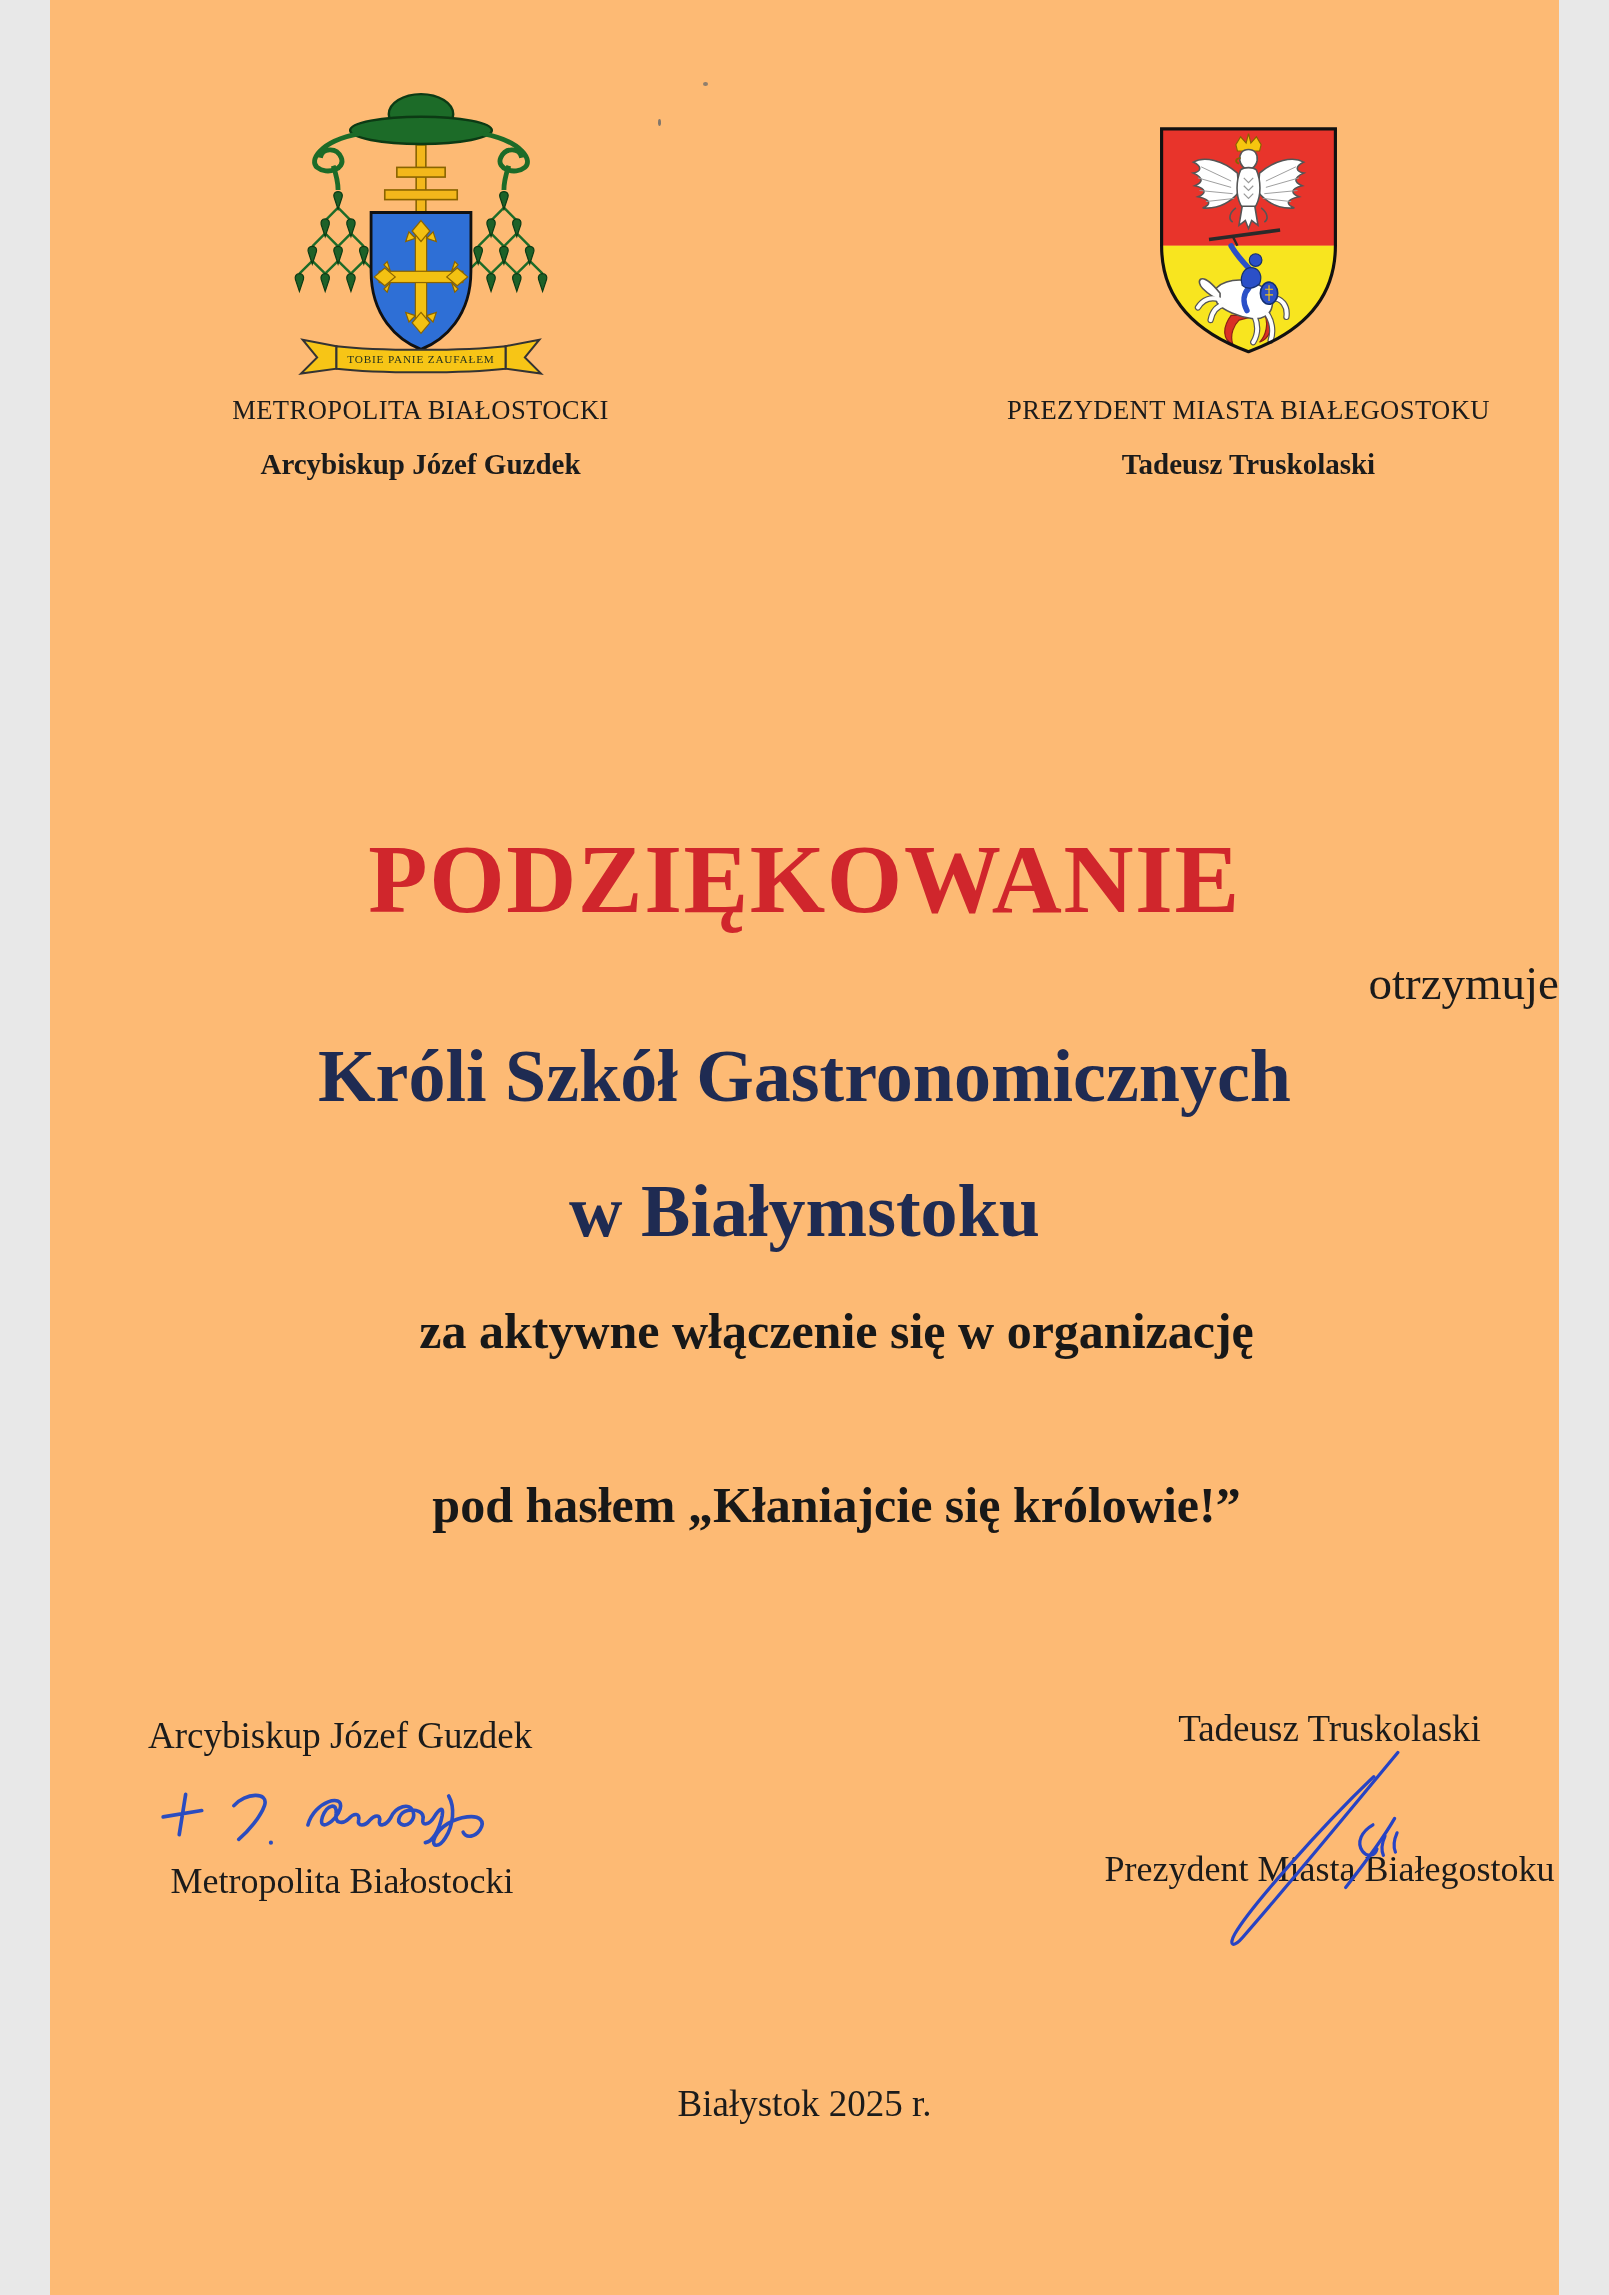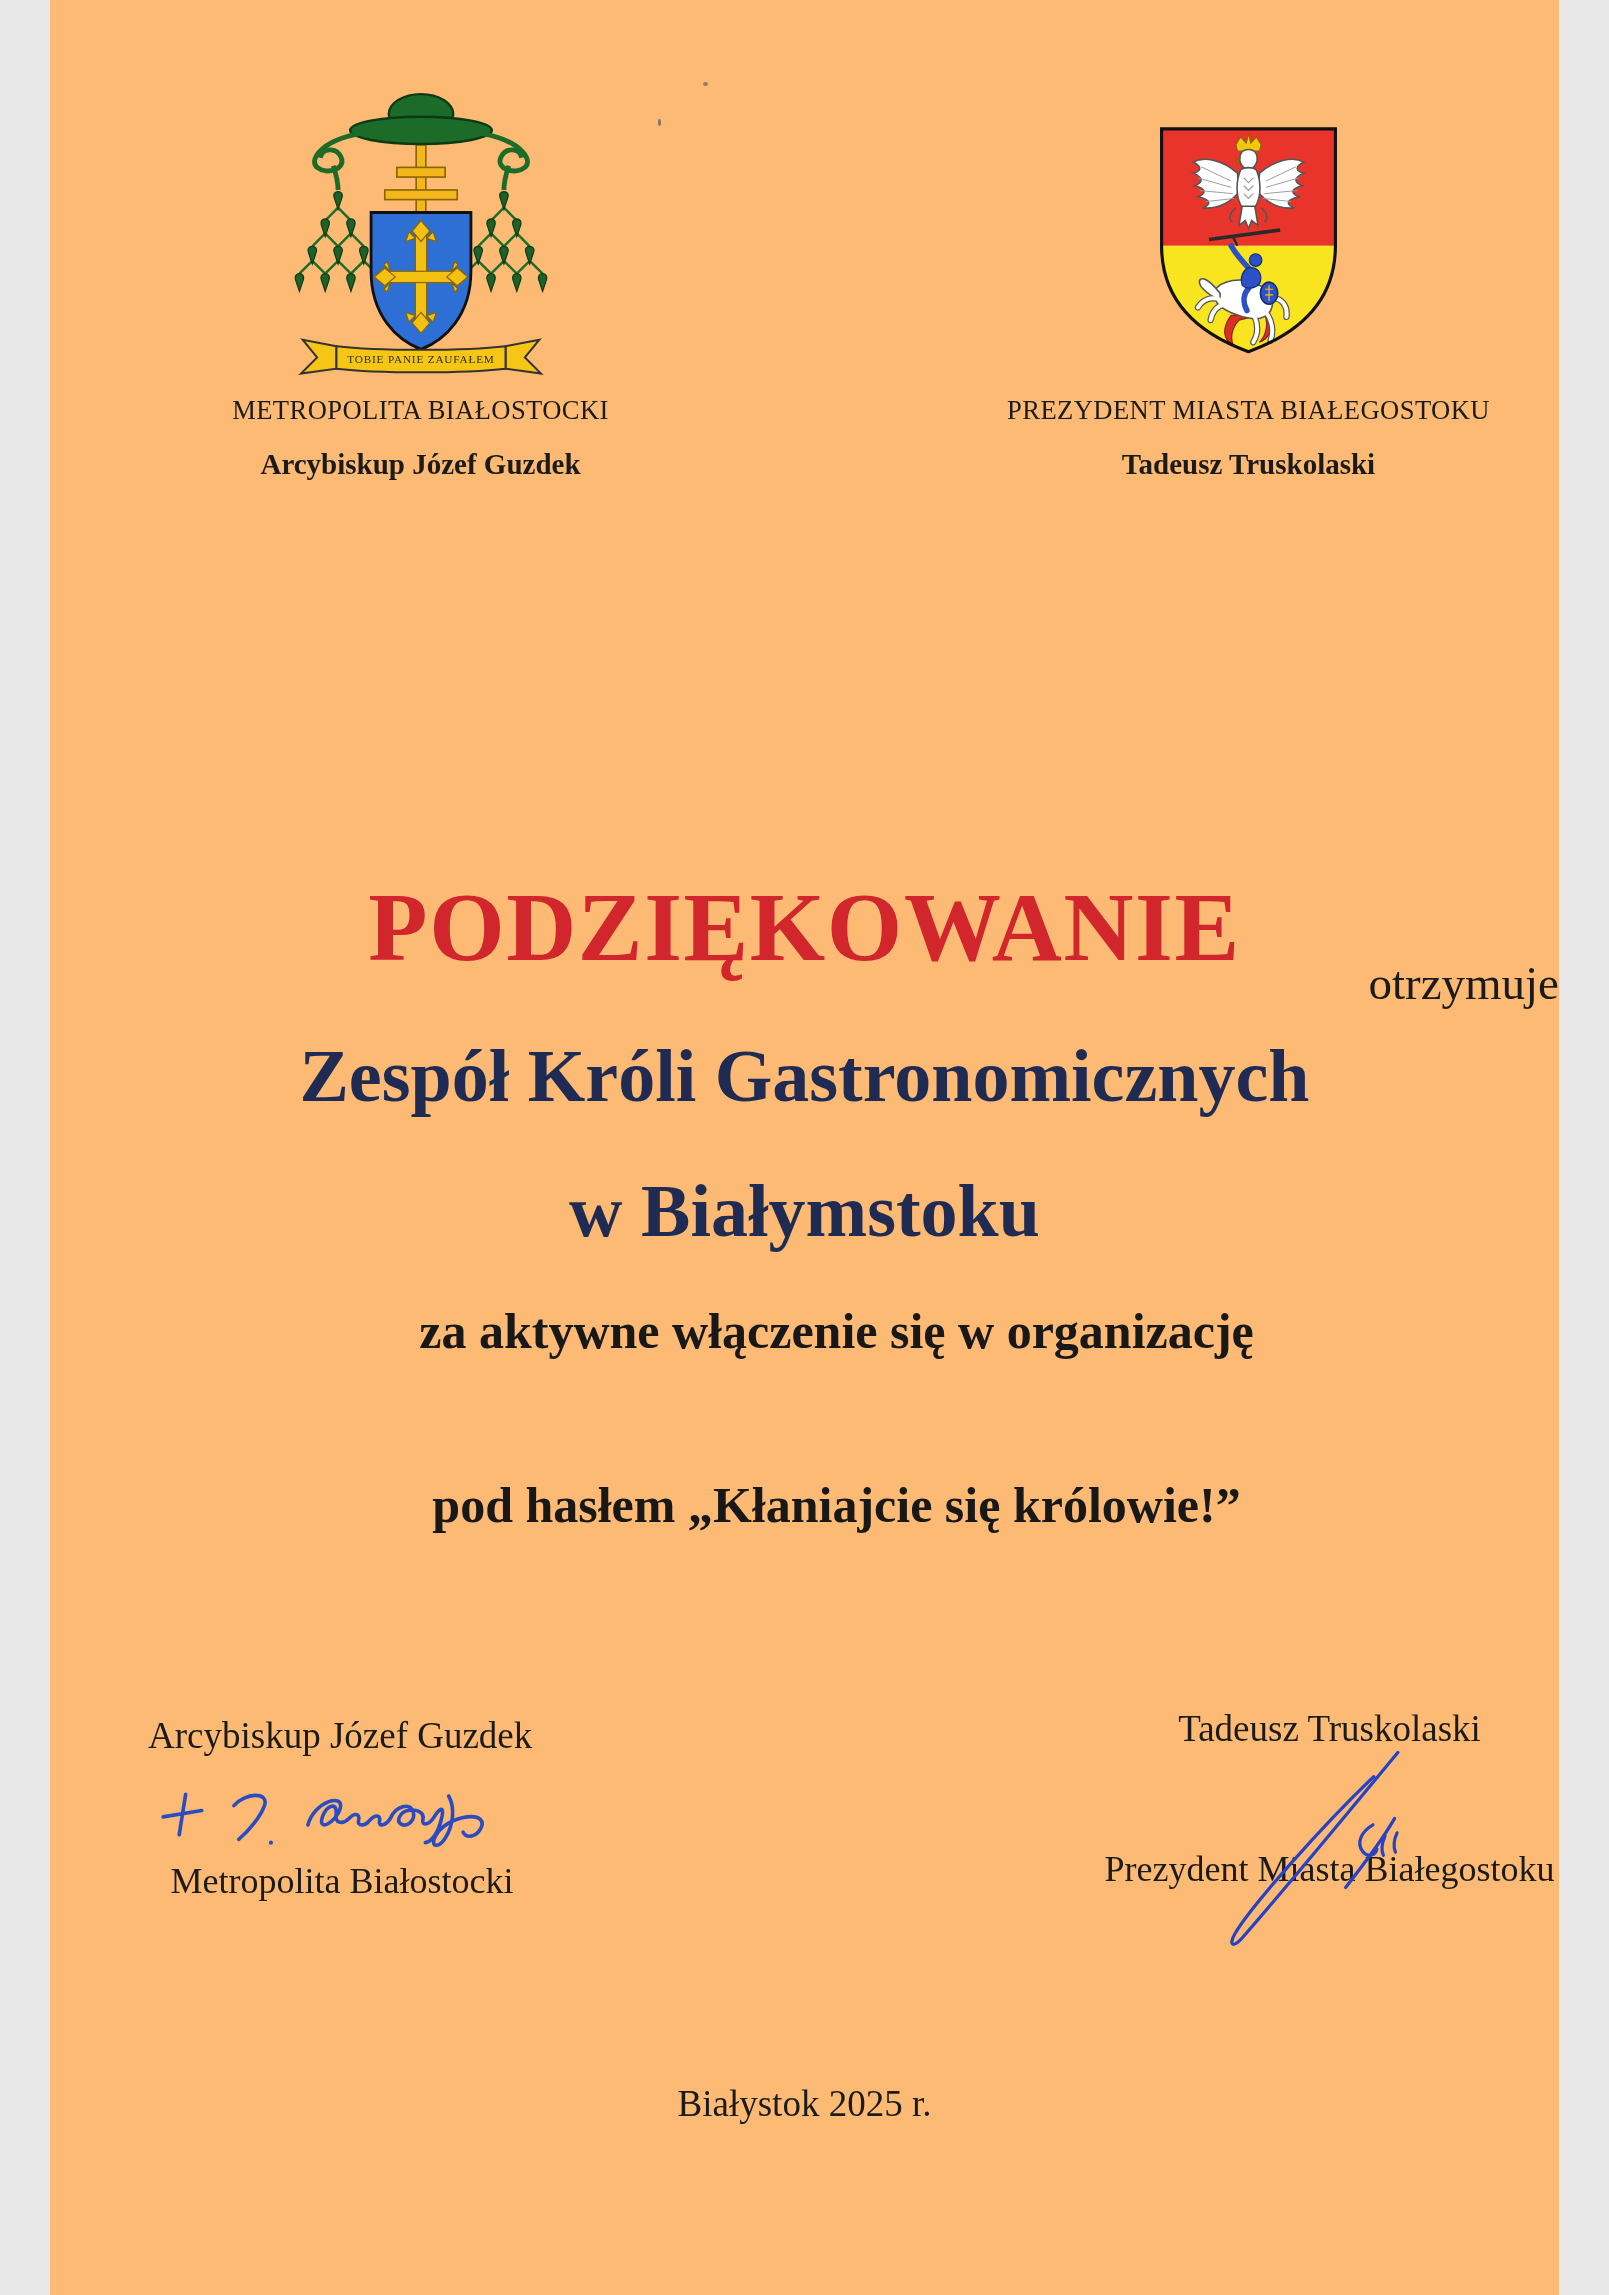--- a/index.html
+++ b/index.html
@@ -164,23 +164,23 @@
           <ellipse cx="146" cy="218" rx="11" ry="14" fill="#2b50c8" stroke="#14306e" stroke-width="2"></ellipse>
           <path d="M146,208 V228 M141,213 H151 M141,220 H151" stroke="#f6c50f" stroke-width="1.5" fill="none"></path>
         </g>
       </g>
       <path d="M10,10 H230 V158 C230,235 175,272 120,292 C65,272 10,235 10,158 Z" fill="none" stroke="#111" stroke-width="4"></path>
     </svg>
     <div class="office-title" style="margin-top:37px;">PREZYDENT MIASTA BIAŁEGOSTOKU</div>
     <div class="office-name" style="margin-top:22px;">Tadeusz Truskolaski</div>
   </div>
 
-  <div class="abs center-col main-title" style="top:829px;margin-top:48px;">PODZIĘKOWANIE</div>
+  <div class="abs center-col main-title" style="top:829px;">PODZIĘKOWANIE</div>
   <div class="abs center-col lead" style="top:959px;text-align:right;">otrzymuje</div>
-  <div class="abs center-col recipient" style="top:1038px;">Zespół Króli Gastronomicznych</div>
+  <div class="abs center-col recipient" style="top:1038px;">Króli Szkół Gastronomicznych</div>
   <div class="abs center-col recipient" style="top:1173px;">w Białymstoku</div>
   <div class="abs center-col reason" style="top:1305px;">za aktywne włączenie się w organizację</div>
   <div class="abs center-col reason" style="top:1479px;">pod hasłem „Kłaniajcie się królowie!”</div>
 
   <div class="abs" style="left:98px;top:1714px;width:451px;">
     <div class="sig-name">Arcybiskup Józef Guzdek</div>
     <div class="sig-role" style="margin-top:103px;margin-left:22.5px;">Metropolita Białostocki</div>
   </div>
   <svg class="abs" style="left:89px;top:1770px;" width="370" height="93" viewBox="0 0 460 115">
     <g fill="none" stroke="#2a4cc0" stroke-width="4.5" stroke-linecap="round">

